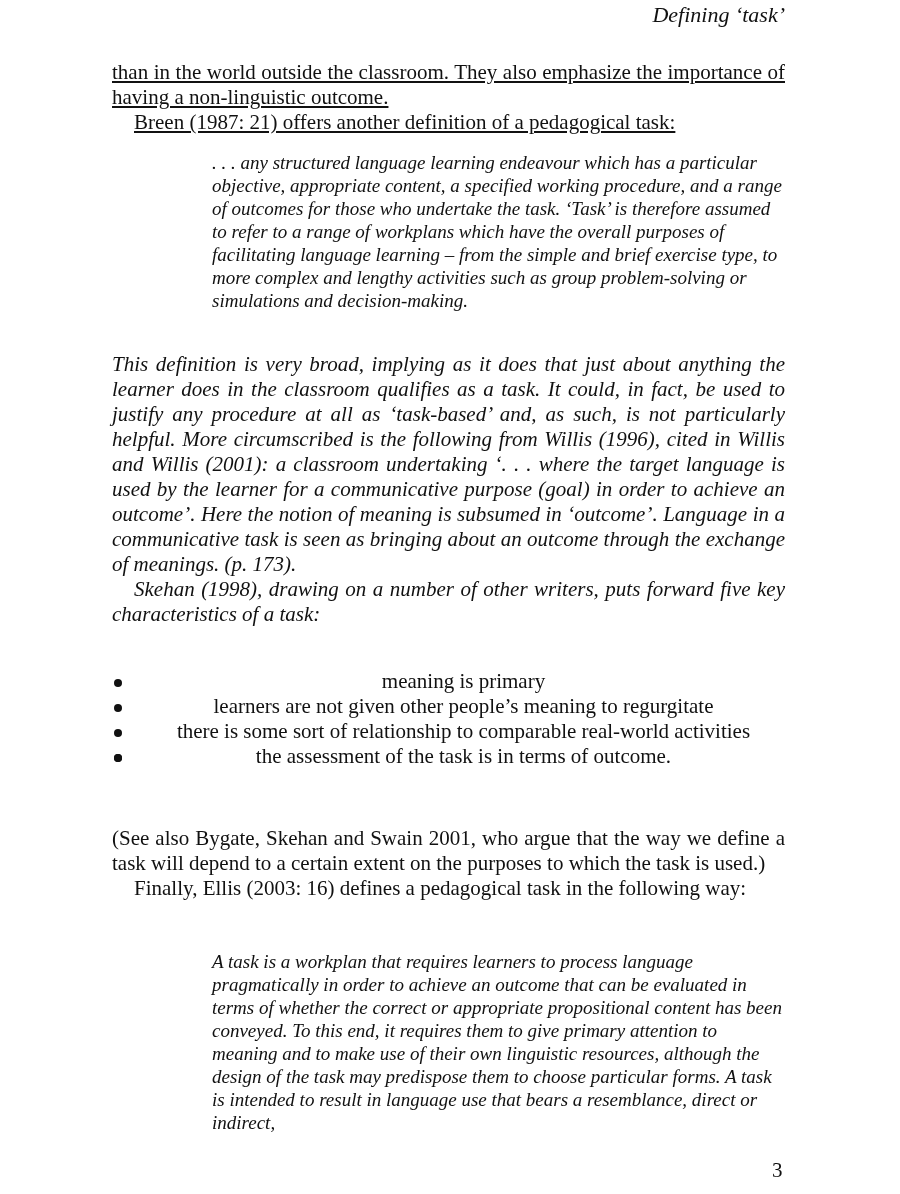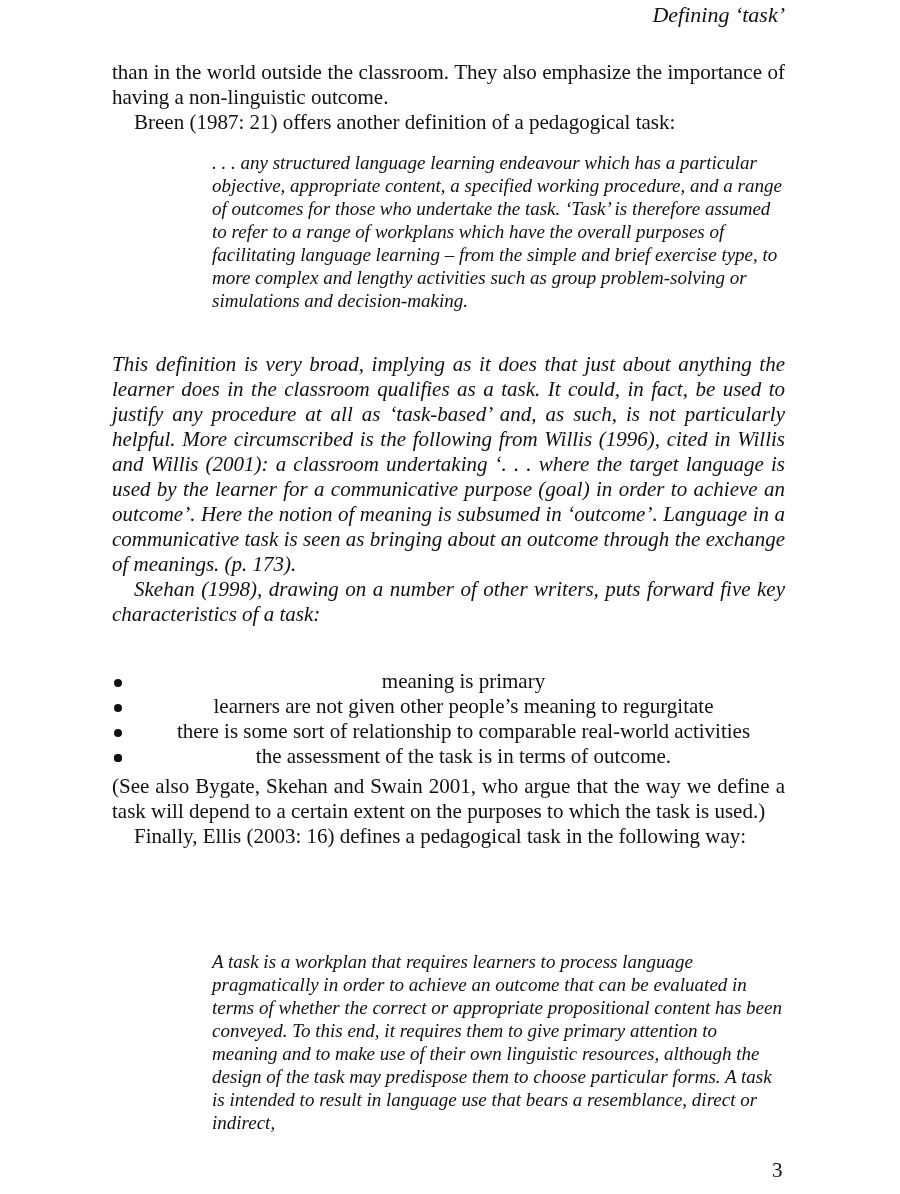--- a/index.html
+++ b/index.html
@@ -38,21 +38,21 @@
   .page-number {
     position: absolute; top: 1158px; left: 772px;
     font-size: 21px; line-height: 25px;
   }
 </style>
 </head>
 <body>
 
 <div class="running-head">Defining ‘task’</div>
 
-<div class="body-text" style="top:60px;">
+<div class="body-text" style="top:60px;text-decoration:underline;">
   <p class="para">than in the world outside the classroom. They also emphasize the importance of having a non-linguistic outcome.</p>
   <p class="para indent">Breen (1987: 21) offers another definition of a pedagogical task:</p>
 </div>
 
 <div class="quote" style="top:151px;">
   <p>. . . any structured language learning endeavour which has a particular objective, appropriate content, a specified working procedure, and a range of outcomes for those who undertake the task. ‘Task’ is therefore assumed to refer to a range of workplans which have the overall purposes of facilitating language learning – from the simple and brief exercise type, to more complex and lengthy activities such as group problem-solving or simulations and decision-making.</p>
 </div>
 
 <div class="body-text" style="top:352px;font-style:italic;">
   <p class="para">This definition is very broad, implying as it does that just about anything the learner does in the classroom qualifies as a task. It could, in fact, be used to justify any procedure at all as ‘task-based’ and, as such, is not particularly helpful. More circumscribed is the following from Willis (1996), cited in Willis and Willis (2001): a classroom undertaking ‘. . . where the target language is used by the learner for a communicative purpose (goal) in order to achieve an outcome’. Here the notion of meaning is subsumed in ‘outcome’. Language in a communicative task is seen as bringing about an outcome through the exchange of meanings. (p. 173).</p>
@@ -60,21 +60,21 @@
 </div>
 
 <ul class="bullets" style="top:669px;">
   <li><span class="bullet-dot"></span><span>meaning is primary</span></li>
   <li><span class="bullet-dot"></span><span>learners are not given other people’s meaning to regurgitate</span></li>
   <li><span class="bullet-dot"></span><span>there is some sort of relationship to comparable real-world activities</span></li>
   <li><span class="bullet-dot"></span></li>
   <li><span class="bullet-dot"></span><span>the assessment of the task is in terms of outcome.</span></li>
 </ul>
 
-<div class="body-text" style="top:774px;">
+<div class="body-text" style="top:826px;">
   <p class="para">(See also Bygate, Skehan and Swain 2001, who argue that the way we define a task will depend to a certain extent on the purposes to which the task is used.)</p>
   <p class="para indent">Finally, Ellis (2003: 16) defines a pedagogical task in the following way:</p>
 </div>
 
 <div class="quote" style="top:950px;">
   <p>A task is a workplan that requires learners to process language pragmatically in order to achieve an outcome that can be evaluated in terms of whether the correct or appropriate propositional content has been conveyed. To this end, it requires them to give primary attention to meaning and to make use of their own linguistic resources, although the design of the task may predispose them to choose particular forms. A task is intended to result in language use that bears a resemblance, direct or indirect,</p>
 </div>
 
 <div class="page-number">3</div>
 

